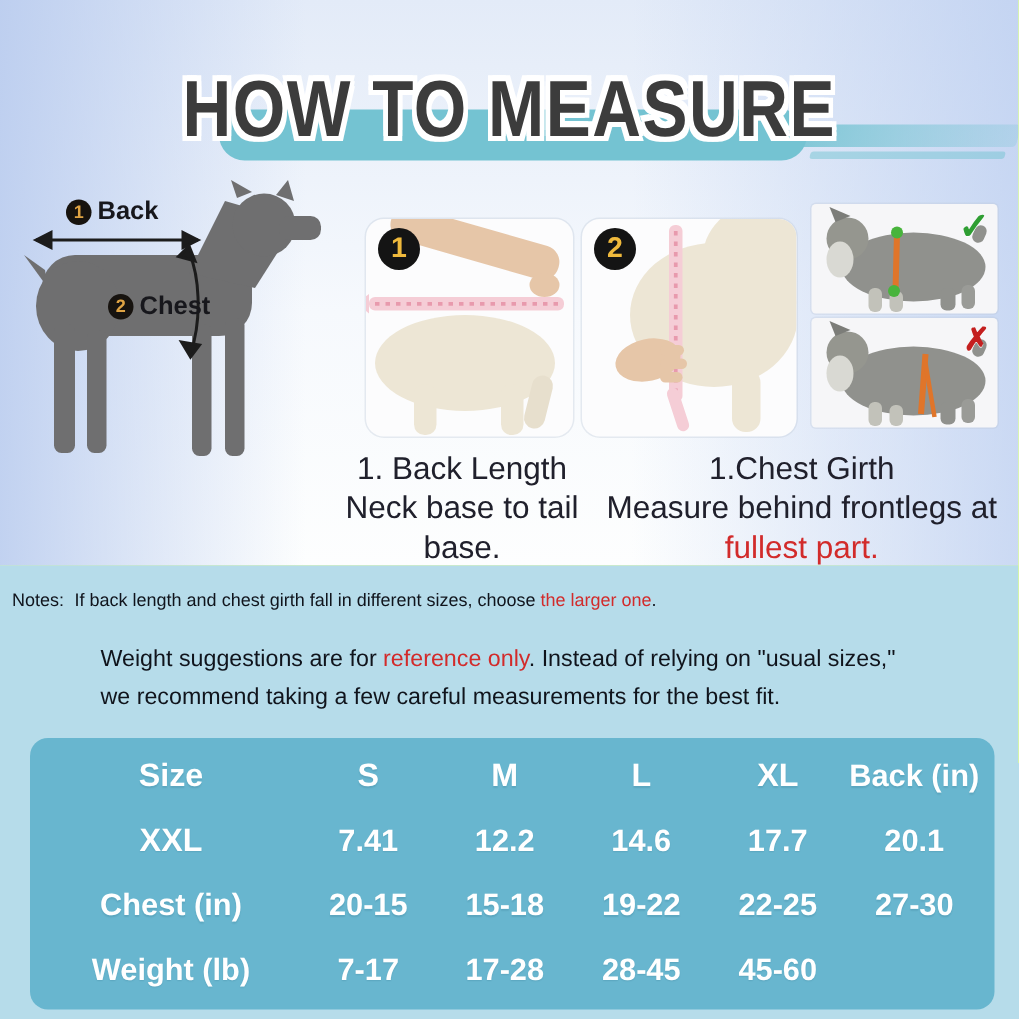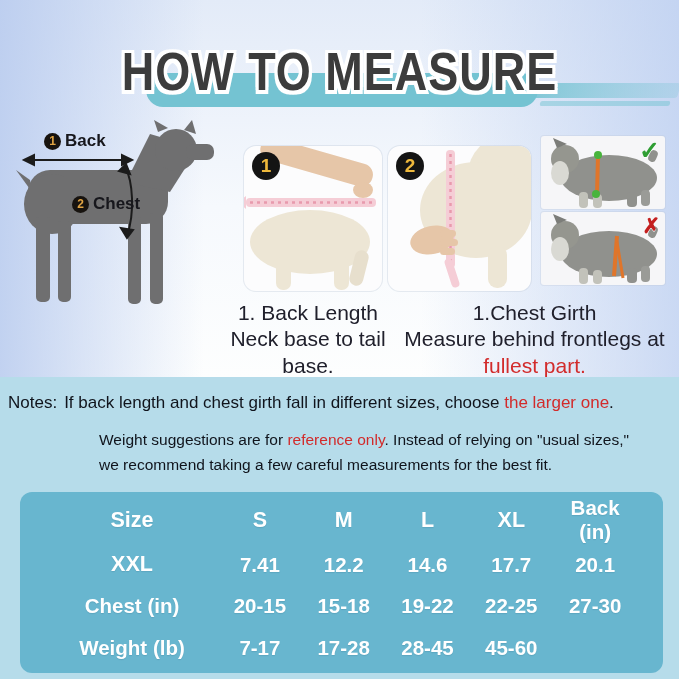--- a/index.html
+++ b/index.html
@@ -59,28 +59,28 @@
 
   
   .caption { position:absolute; text-align:center; color:#20202c; font-size:21px; line-height:1.25; }
   .caption-back  { left:214px; top:300px; width:188px; }
   .caption-chest { left:390px; top:300px; width:289px; }
   .caption .line1 { display:block; }
   .red-text { color:#d22b2b; }
 
   
   .notes-section { position:absolute; left:0; top:377px; width:679px; height:302px; background:#b6dcea; }
-  .notes-line { position:absolute; left:8px; top:16px; font-size:17px; color:#10141c; white-space:nowrap; }
+  .notes-line { position:absolute; left:8px; top:16px; font-size:12px; color:#10141c; white-space:nowrap; }
   .notes-line .notes-label { margin-right:7px; }
   .weight-para { position:absolute; left:67px; top:51px; width:580px; font-size:15.5px;
-    line-height:1.6; color:#10141c;margin-left:32px; }
+    line-height:1.6; color:#10141c; }
 
   
   .size-table { position:absolute; left:20px; top:115px; width:643px; height:181px;
-    background:#68b6cf; border-radius:12px; padding:4px 26px;
+    background:#68b6cf; border-radius:12px; padding:4px 8px;
     display:grid; grid-template-columns:172px repeat(5, 1fr); grid-auto-rows:1fr;
     align-items:center; color:#fff; }
   .cell { text-align:center; font-weight:700; font-size:20.5px;
     text-shadow:0 1px 1px rgba(0,60,80,.12); }
   .cell.header { font-size:21.5px; }
 </style>
 </head>
 <body>
 
 <div class="canvas">

